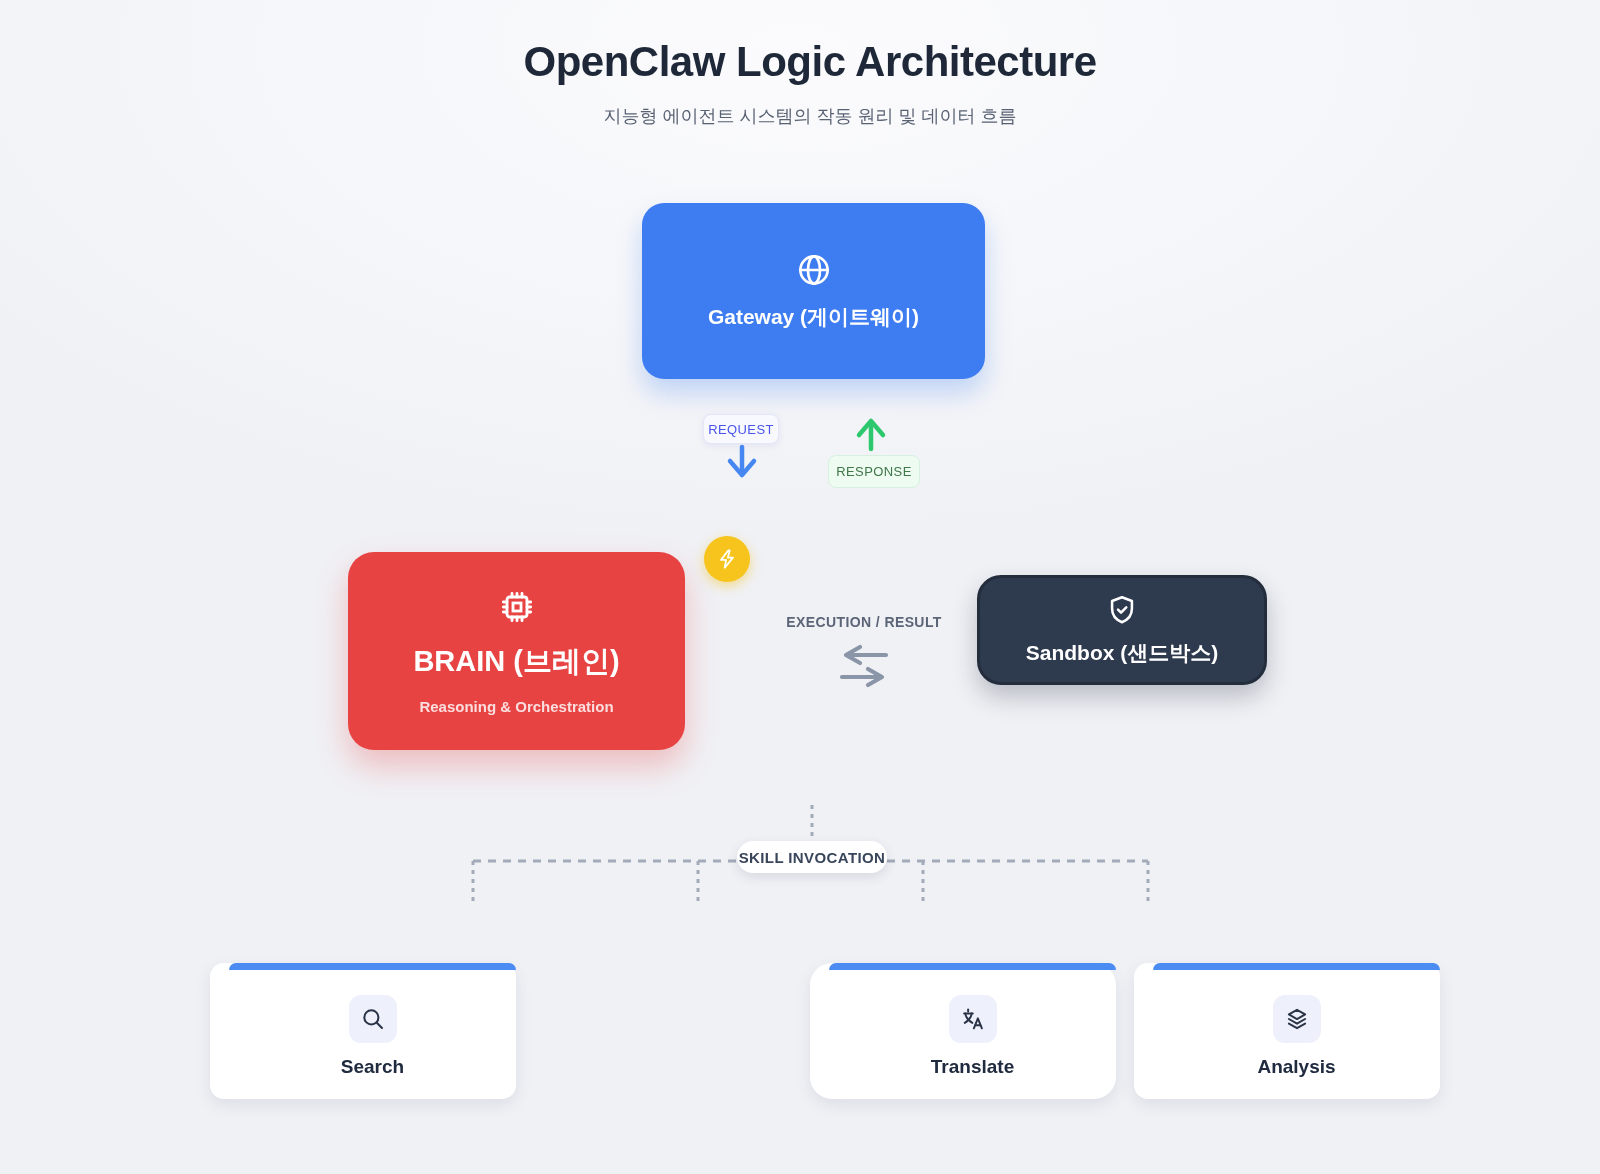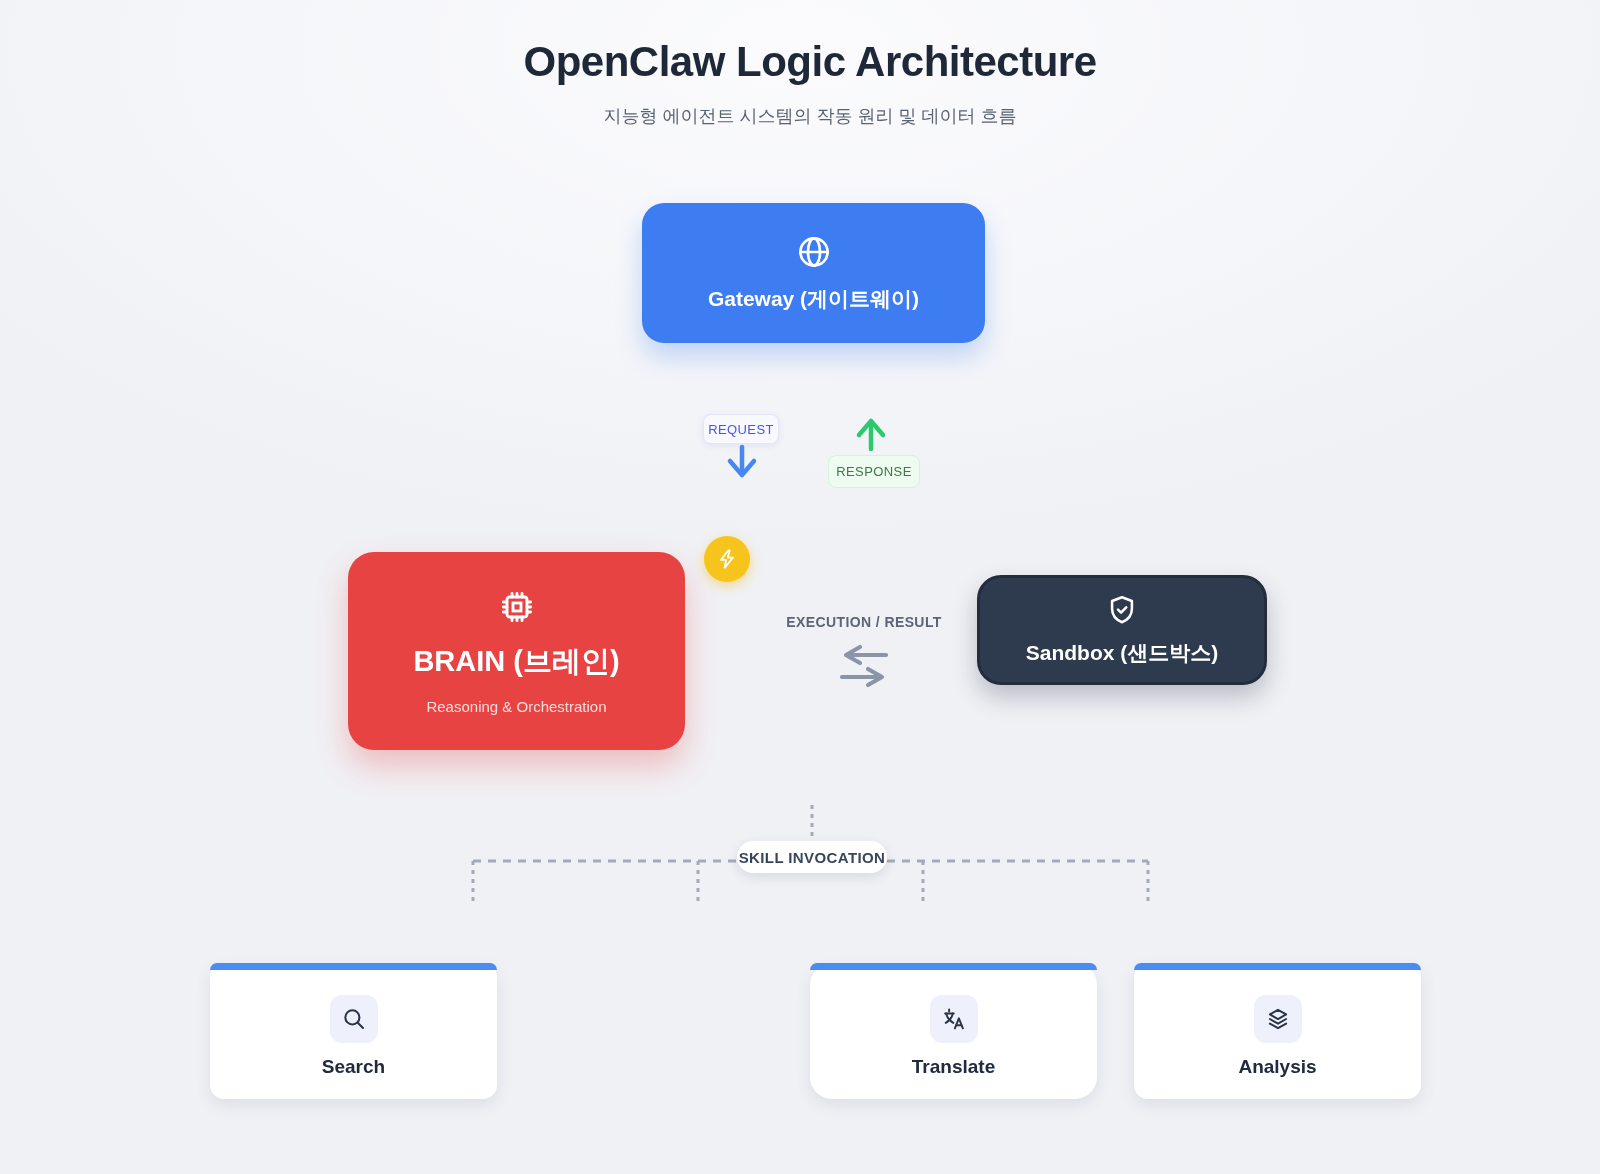--- a/index.html
+++ b/index.html
@@ -21,32 +21,32 @@
   .subtitle{
     position:absolute;left:0;top:104px;width:1620px;text-align:center;
     font-size:18px;font-weight:400;color:#596273;
   }
   
   .node{
     position:absolute;display:flex;flex-direction:column;
     align-items:center;justify-content:center;color:#fff;
   }
   .node-gateway{
-    left:642px;top:203px;width:343px;height:140px;
+    left:642px;top:203px;width:343px;height:176px;
     background:#3e7cf1;border-radius:22px;
     box-shadow:0 14px 26px rgba(59,124,241,.28);
   }
   .node-gateway .node-label{font-size:21px;font-weight:700;margin-top:14px;}
   .node-brain{
     left:348px;top:552px;width:337px;height:198px;
     background:#e84343;border-radius:26px;
     box-shadow:0 16px 32px rgba(232,67,67,.30);
   }
   .node-brain .node-label{font-size:29px;font-weight:700;margin-top:15px;}
-  .node-sublabel{font-size:15px;font-weight:400;color:rgba(255,255,255,.82);margin-top:16px;}
+  .node-sublabel{font-size:15px;font-weight:700;color:rgba(255,255,255,.82);margin-top:16px;}
   .node-sandbox{
     left:977px;top:575px;width:290px;height:110px;
     background:#2e3a4e;border-radius:24px;
     border:3px solid #232d3c;box-sizing:border-box;
     box-shadow:0 12px 24px rgba(25,35,55,.25);
   }
   .node-sandbox .node-label{font-size:21px;font-weight:700;margin-top:12px;}
   .corner-badge{
     position:absolute;left:704px;top:536px;width:46px;height:46px;border-radius:50%;
     background:#f6c41c;display:flex;align-items:center;justify-content:center;
@@ -78,21 +78,21 @@
     background:#ffffff;border-radius:19px;
     display:flex;align-items:center;justify-content:center;
     font-size:15px;font-weight:700;letter-spacing:.4px;color:#39455a;
     box-shadow:0 4px 12px rgba(40,50,80,.12);
   }
   
   .skill-card{
     position:absolute;top:963px;width:287px;height:136px;
     background:#ffffff;border-radius:14px;
     box-shadow:0 6px 16px rgba(50,70,110,.10);
-    display:flex;flex-direction:column;align-items:center;
+    display:flex;flex-direction:column;align-items:center;padding-left:19px;
   }
   .card-accent{
     width:100%;height:7px;background:#4a8cf2;border-radius:14px 14px 0 0;
   }
   .icon-box{
     width:48px;height:48px;border-radius:12px;background:#eef1fb;
     display:flex;align-items:center;justify-content:center;margin-top:25px;
   }
   .card-label{font-size:19px;font-weight:600;color:#202b40;margin-top:13px;}
   .card-1{left:210px;} .card-2{left:518px;} .card-3{left:810px;border-radius:22px;} .card-4{left:1134px;}

